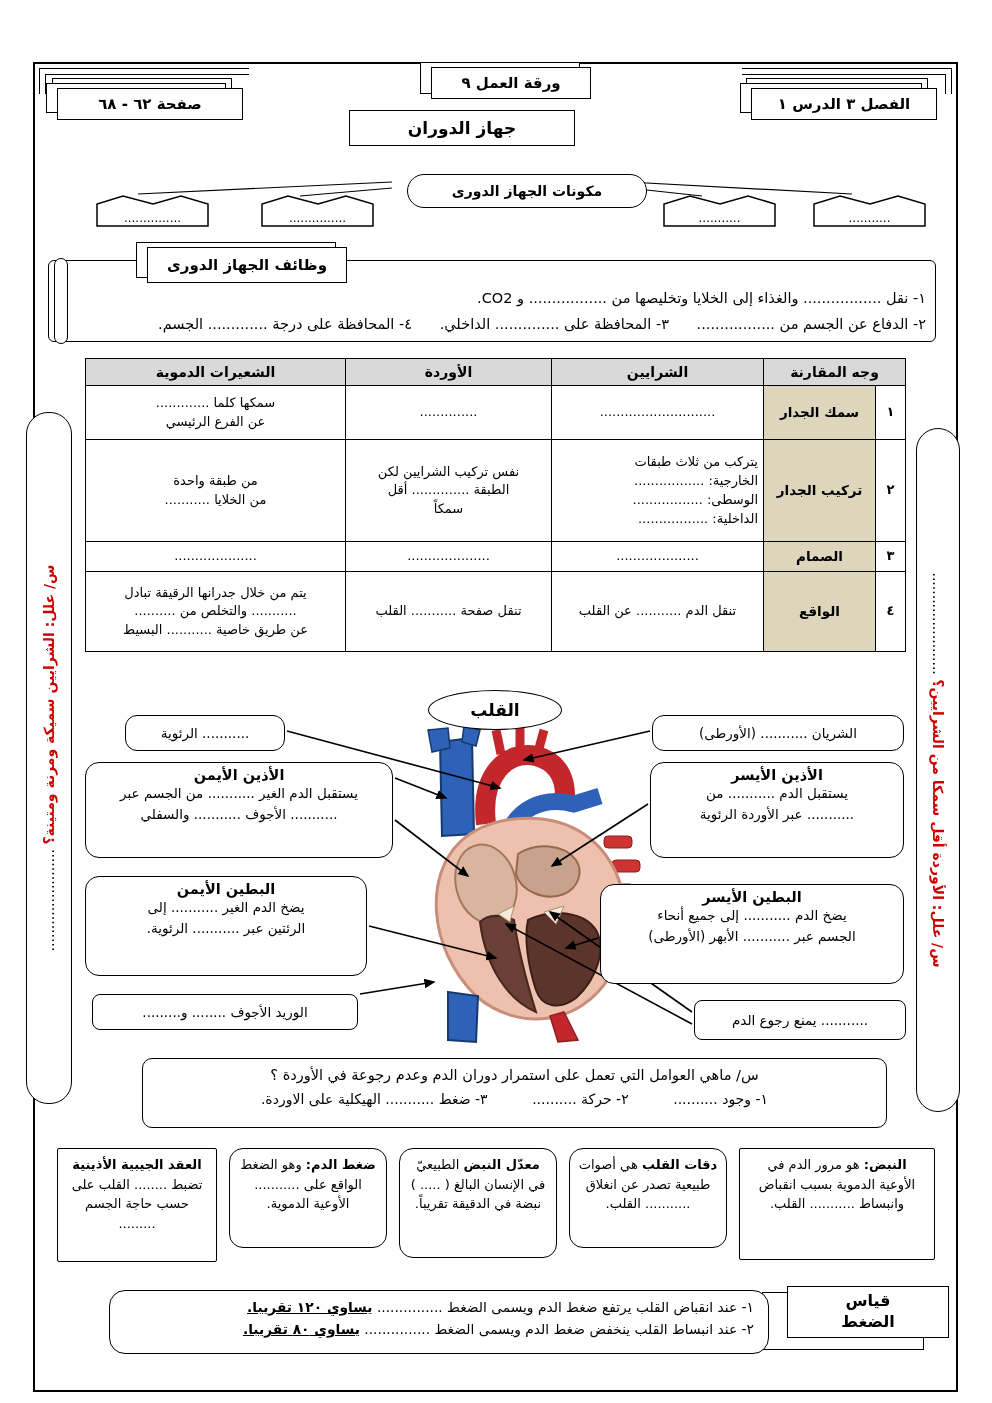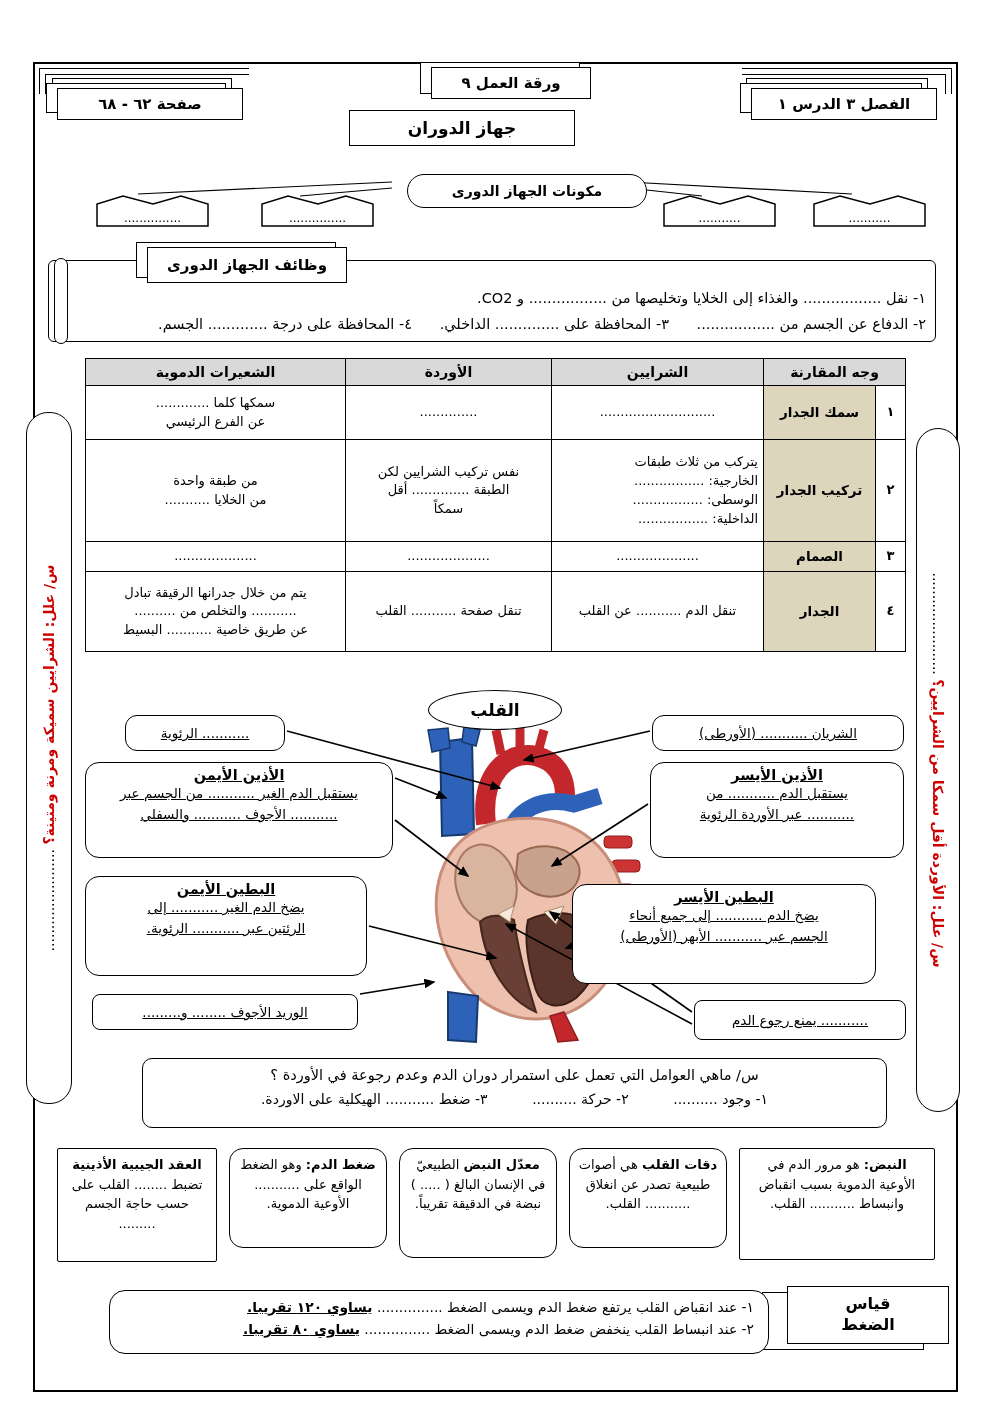--- a/index.html
+++ b/index.html
@@ -31,21 +31,21 @@
   #cmp-table { border-collapse:collapse; width:820px; table-layout:fixed; background:#fff; }
   #cmp-table td, #cmp-table th { border:1.2px solid #000; padding:3px 5px; font-size:13px; vertical-align:middle; text-align:center; line-height:1.45; }
   #cmp-table .t-title { border-bottom:1.2px solid #000; font-size:15px; }
   .hl { background:#ffff99; padding:0 8px; font-weight:bold; }
   #cmp-table th { background:#d9d9d9; font-weight:bold; font-size:14px; }
   #cmp-table .aspect { background:#ddd5bc; font-weight:bold; font-size:13.5px; }
   #cmp-table .numcell { font-weight:bold; }
   #cmp-table .alir { text-align:right; }
 
   
-  .hlabel { position:absolute; border:1.5px solid #000; border-radius:14px; background:#fff; padding:4px 8px; text-align:center; font-size:13.5px; z-index:3;text-decoration:underline; }
+  .hlabel { position:absolute; border:1.5px solid #000; border-radius:14px; background:#fff; padding:4px 8px; text-align:center; font-size:13.5px; z-index:3; }
   .hlabel .ttl { font-weight:bold; font-size:14.5px; display:block; }
   .hlabel .txt { white-space:pre-line; line-height:1.55; display:block; }
 
   .uv { font-weight:bold; text-decoration:underline; }
 
   
   #info-row { position:absolute; left:55px; top:1148px; width:880px; display:flex; flex-direction:row; gap:12px; align-items:flex-start; }
   .info-box { border:1.5px solid #000; background:#fff; padding:6px 8px; font-size:13px; line-height:1.5; text-align:center; }
 
   
@@ -155,21 +155,21 @@
     </tr>
     <tr style="height:30px">
       <td class="numcell">٣</td>
       <td class="aspect">الصمام</td>
       <td class="ml">....................</td>
       <td class="ml">....................</td>
       <td class="ml">....................</td>
     </tr>
     <tr style="height:80px">
       <td class="numcell">٤</td>
-      <td class="aspect">الجدار</td>
+      <td class="aspect">الواقع</td>
       <td class="ml">تنقل الدم ........... عن القلب</td>
       <td class="ml">تنقل صفحة ........... القلب</td>
       <td class="ml">يتم من خلال جدرانها الرقيقة تبادل
 ........... والتخلص من ..........
 عن طريق خاصية ........... البسيط</td>
     </tr>
   </tbody>
     </table>
 
   <div class="abs b ctr bold z3" style="left:428px;top:690px;width:134px;height:40px;border-radius:50%;font-size:17px;">القلب</div>
@@ -238,21 +238,21 @@
   <div class="hlabel" style="left:650px;top:762px;width:254px;height:96px;">
     <span class="ttl">الأذين الأيسر</span>
     <span class="txt">يستقبل الدم ........... من
 ........... عبر الأوردة الرئوية</span>
   </div>
   <div class="hlabel" style="left:85px;top:876px;width:282px;height:100px;">
     <span class="ttl">البطين الأيمن</span>
     <span class="txt">يضخ الدم الغير ........... إلى
 الرئتين عبر ........... الرئوية.</span>
   </div>
-  <div class="hlabel" style="left:572px;top:884px;width:304px;height:100px;">
+  <div class="hlabel" style="left:600px;top:884px;width:304px;height:100px;">
     <span class="ttl">البطين الأيسر</span>
     <span class="txt">يضخ الدم ........... إلى جميع أنحاء
 الجسم عبر ........... الأبهر (الأورطى)</span>
   </div>
   <div class="hlabel ctr" style="left:92px;top:994px;width:266px;height:36px;border-radius:8px;">الوريد الأجوف ........ و.........</div>
   <div class="hlabel ctr" style="left:694px;top:1000px;width:212px;height:40px;border-radius:8px;">........... يمنع رجوع الدم</div>
 
   <div class="abs b z2" style="left:125px;top:1058px;width:745px;height:70px;border-radius:10px;">
     <div style="margin-top:8px;text-align:center;font-size:14.5px;">س/ ماهي العوامل التي تعمل على استمرار دوران الدم وعدم رجوعة في الأوردة ؟</div>
     <div class="sp" style="margin-top:8px;text-align:center;font-size:14px;">١- وجود ..........          ٢- حركة ..........          ٣- ضغط ........... الهيكلية على الاوردة.</div>
@@ -270,21 +270,21 @@
     </div>
     <div class="info-box" style="width:158px;height:100px;border-radius:14px;">
       <span class="bold">ضغط الدم:</span><span> وهو الضغط الواقع على ........... الأوعية الدموية.</span>
     </div>
     <div class="info-box" style="width:160px;height:114px;border-radius:2px;">
       <span class="bold">العقد الجيبية الأذينية</span><span> تضبط ........ القلب على حسب حاجة الجسم .........</span>
     </div>
   </div>
 
   <div class="backbox" style="left:762px;top:1292px;width:162px;height:58px;"></div>
-  <div class="frontbox z2" style="left:770px;top:1286px;width:162px;height:58px;font-size:16px;flex-direction:column;line-height:1.3;">
+  <div class="frontbox z2" style="left:770px;top:1286px;width:162px;height:52px;font-size:16px;flex-direction:column;line-height:1.3;">
     <span>قياس</span>
     <span>الضغط</span>
   </div>
   <div class="abs b z2" style="left:92px;top:1290px;width:660px;height:64px;border-radius:16px;padding:8px 14px 0 10px;">
     <div style="text-align:right;font-size:13.8px;">
       <span>١- عند انقباض القلب يرتفع ضغط الدم ويسمى الضغط ............... </span><span class="uv">يساوي ١٢٠ تقريبا.</span>
     </div>
     <div style="text-align:right;font-size:13.8px;margin-top:6px;">
       <span>٢- عند انبساط القلب ينخفض ضغط الدم ويسمى الضغط ............... </span><span class="uv">يساوي ٨٠ تقريبا.</span>
     </div>

